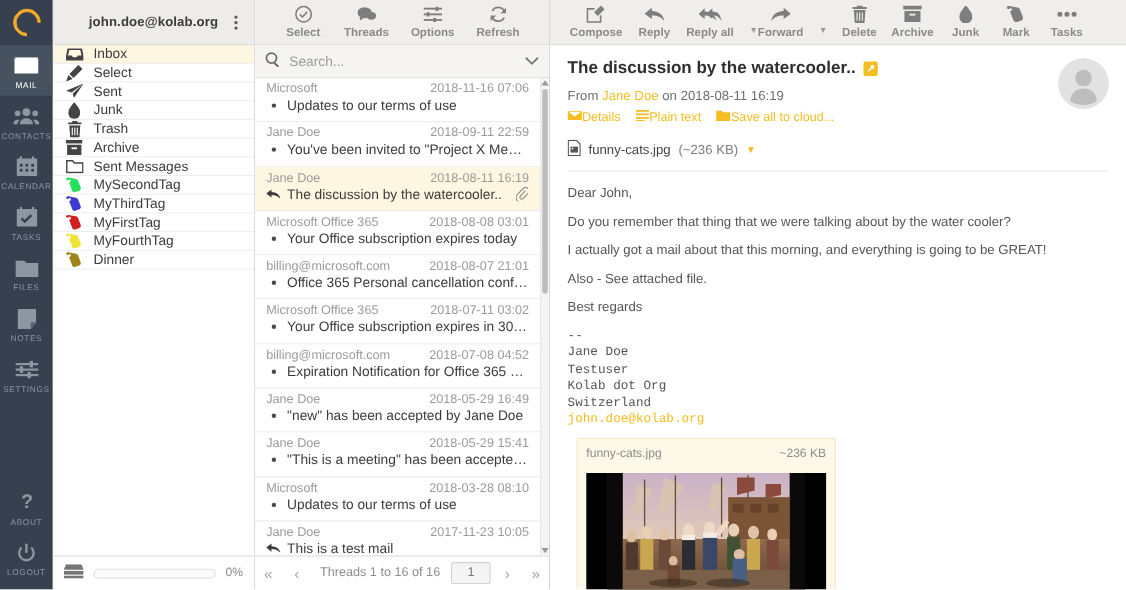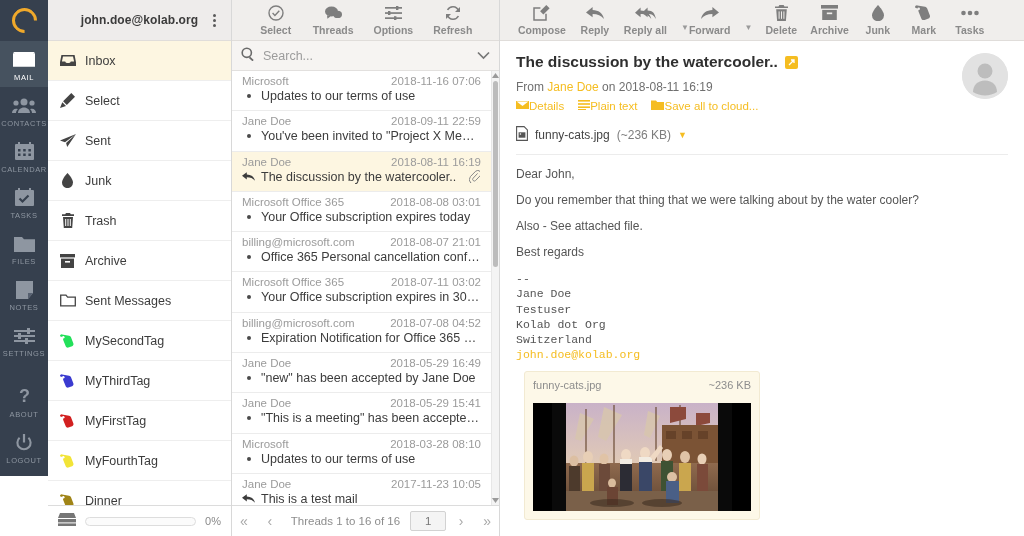--- a/index.html
+++ b/index.html
@@ -8,21 +8,21 @@
     font-family: "Liberation Sans", sans-serif;
     font-size: 13px;
     color: #3a3a3a;
     background: #fff;
     overflow: hidden;
   }
   #app { position: relative; width: 1024px; height: 536px; display: flex; }
 
   
   #tasks-bar {
-    width: 48px; height: 476px;
+    width: 48px; height: 536px;
     background: #36404e;
     display: flex; flex-direction: column;
     flex: 0 0 48px;
   }
   .logo-cell {
     height: 41px; display: flex; align-items: center; justify-content: center;
     background: #36404e;
   }
   .logo-ring {
     width: 25px; height: 25px; border-radius: 50%;
@@ -60,21 +60,21 @@
     font-size: 12px; color: #3b3b3b; font-weight: bold; letter-spacing: .1px;
   }
   .kebab {
     position: absolute; right: 10px; top: 50%; transform: translateY(-50%);
     width: 14px; height: 16px; display: flex; flex-direction: column;
     align-items: center; justify-content: center; gap: 2px; cursor: pointer;
   }
   .kebab i { width: 3px; height: 3px; background: #5a5a5a; border-radius: 50%; display:block; }
   .folder-list { flex: 1; overflow: hidden; }
   .folder-row {
-    height: 40px; display: flex; align-items: center; gap: 9px;
+    height: 17px; display: flex; align-items: center; gap: 9px;
     padding: 0 10px 0 11px; border-bottom: 1px solid #eeeeee;
     cursor: pointer; font-size: 12.5px; color: #3c3c3c;
   }
   .folder-row.selected { background: #fdf6e1; }
   .folder-row .f-ico { width: 17px; display: flex; align-items: center; justify-content: center; }
   .folder-row .f-ico svg { display:block; }
   .folder-footer { height: 31px; border-top: 1px solid #dcdcdc; display:flex; align-items:center; padding: 0 10px; gap: 9px; }
   .quota-bar { flex: 1; height: 9px; border: 1px solid #dddddd; border-radius: 5px; background: #fbfbfb; }
   .quota-pct { font-size: 11px; color: #8a8a8a; }
 
@@ -871,20 +871,21 @@
             </svg>
         </span>
         <span>funny-cats.jpg</span>
         <span class="att-size">(~236 KB)</span>
         <span class="att-caret">▼</span>
       </div>
 
       <div class="mail-body">
         <p>Dear John,</p>
         <p>Do you remember that thing that we were talking about by the water cooler?</p>
+        <p>I actually got a mail about that this morning, and everything is going to be GREAT!</p>
         <p>Also - See attached file.</p>
         <p>Best regards</p>
 
         <div class="sig">
           <div>--</div>
           <div>Jane Doe</div>
           <div>Testuser</div>
           <div>Kolab dot Org</div>
           <div>Switzerland</div>
           <div class="mailto">john.doe@kolab.org</div>

